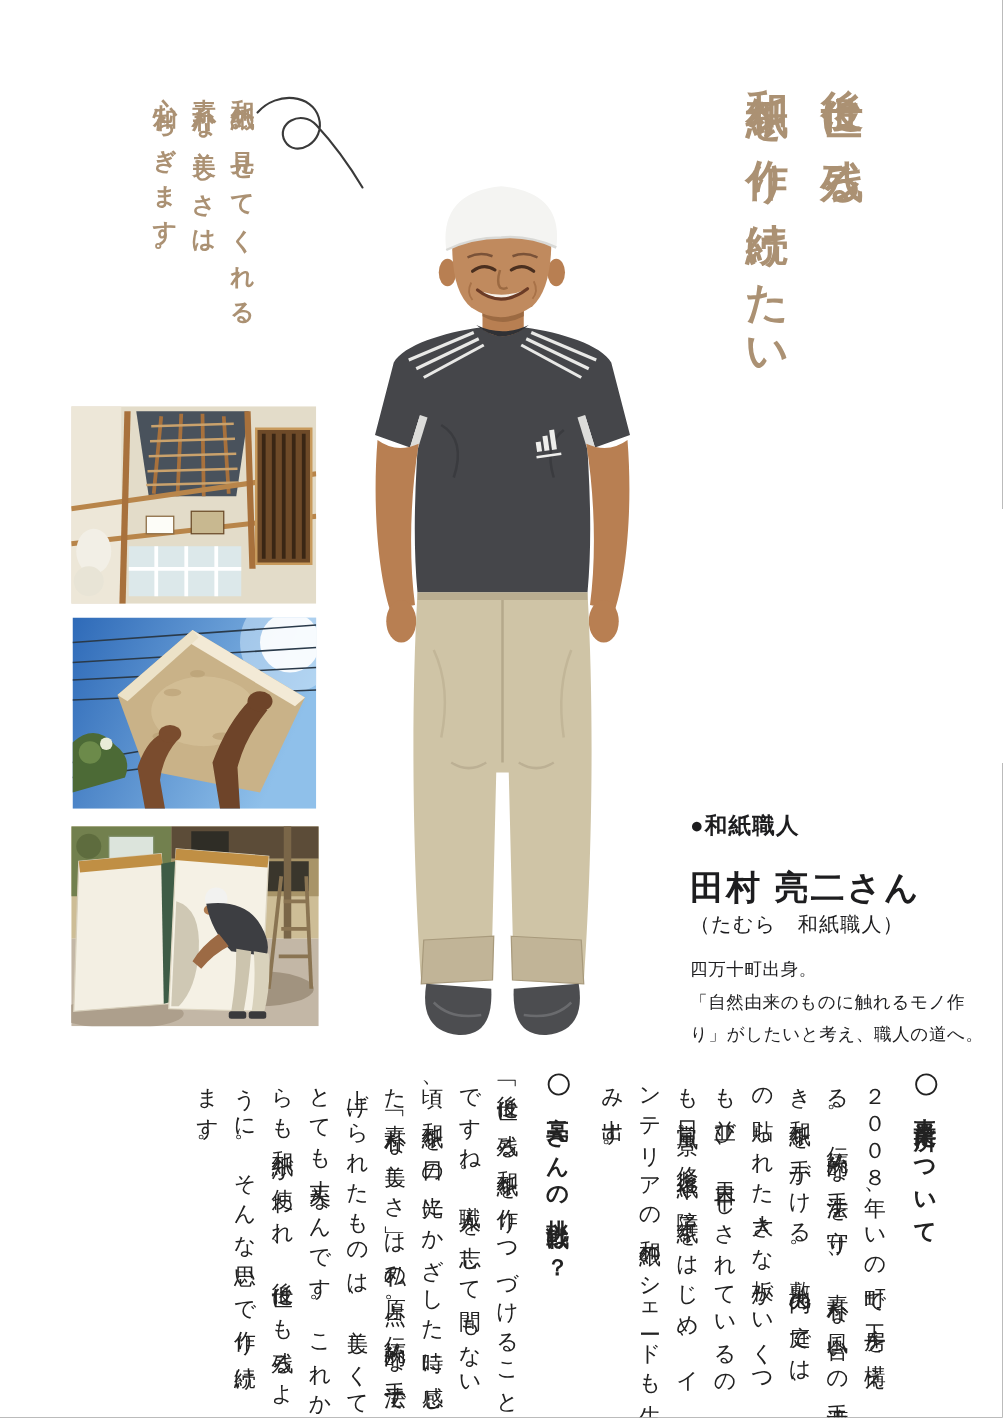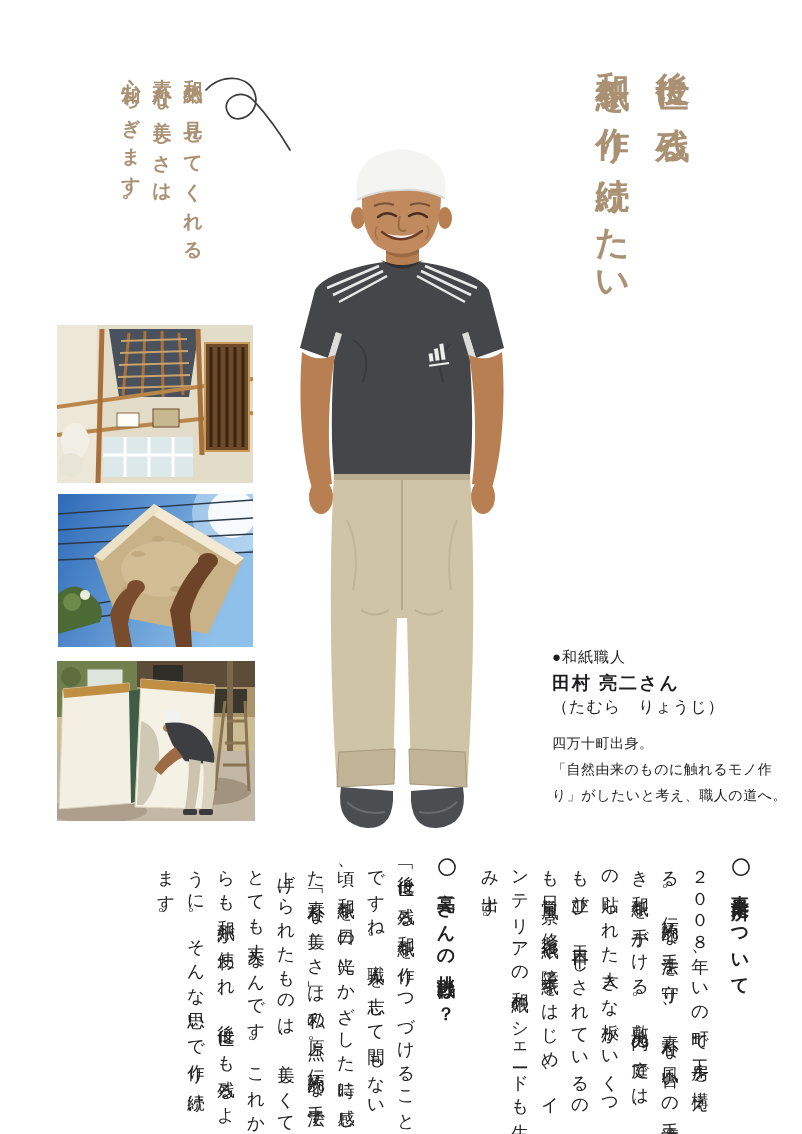--- a/index.html
+++ b/index.html
@@ -32,22 +32,22 @@
   }
   .swirl{ position:absolute; left:200px; top:74px; }
   
   .photo{ position:absolute; display:block; }
   .photo-workshop{ left:57px; top:325px; }
   .photo-paper{ left:58px; top:494px; }
   .photo-boards{ left:57px; top:661px; }
   .photo-main{ left:283px; top:140px; }
   
   .profile{ position:absolute; left:552px; top:648px; width:246px; }
-  .profile .role{ font-size:15px; letter-spacing:1px; }
-  .profile .name{ font-size:18px; font-weight:bold; letter-spacing:2px; margin-top:4px; }
+  .profile .role{ font-size:18px; letter-spacing:1px;font-weight:bold; }
+  .profile .name{ font-size:27px; font-weight:bold; letter-spacing:2px; margin-top:20px; }
   .profile .reading{ font-family:"Liberation Serif",serif; font-size:16px; letter-spacing:1px; margin-top:2px; }
   .profile .bio{
     font-family:"Liberation Serif",serif;
     font-size:14px; line-height:26px; letter-spacing:.5px;
     margin-top:13px; white-space:pre-line;
   }
   
   .article{
     position:absolute; top:858px; right:47px; height:272px;
     writing-mode:vertical-rl;
@@ -262,21 +262,21 @@
 
     <path d="M58,647 Q 52,685 84,688 Q 112,689 110,651 Z" fill="#4c4d50"></path>
     <path d="M128,651 Q 126,689 154,688 Q 186,685 180,647 Z" fill="#4c4d50"></path>
     <path d="M64,662 q14,14 38,10" stroke="#6a6b6e" stroke-width="2" fill="none"></path>
     <path d="M174,662 q-14,14 -38,10" stroke="#6a6b6e" stroke-width="2" fill="none"></path>
   </svg>
 
   <div class="profile">
     <div class="role">●和紙職人</div>
     <div class="name">田村 亮二さん</div>
-    <div class="reading">（たむら　りょうじ）</div>
+    <div class="reading">（たむら　和紙職人）</div>
     <div class="bio">四万十町出身。
 「自然由来のものに触れるモノ作り」がしたいと考え、職人の道へ。</div>
   </div>
 
   <div class="article">
     <section>
       <h3>◯事業所について</h3>
       <p>２００８年、いの町で工房を構える。伝統的な手法を守り、素朴な風合いの手漉き和紙を手がける。敷地内の庭では、和紙の貼られた大きな板がいくつも並び、天日干しされているのも日常風景。修復紙や障子紙をはじめ、インテリアの和紙のシェードも生み出す。</p>
     </section>
     <section>

